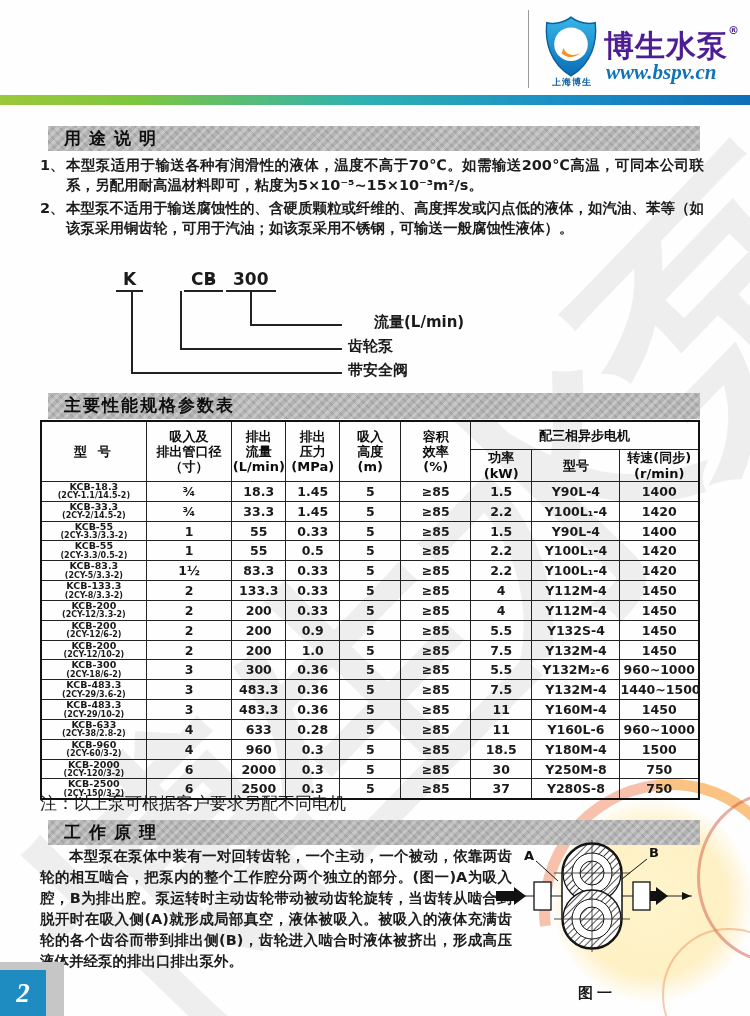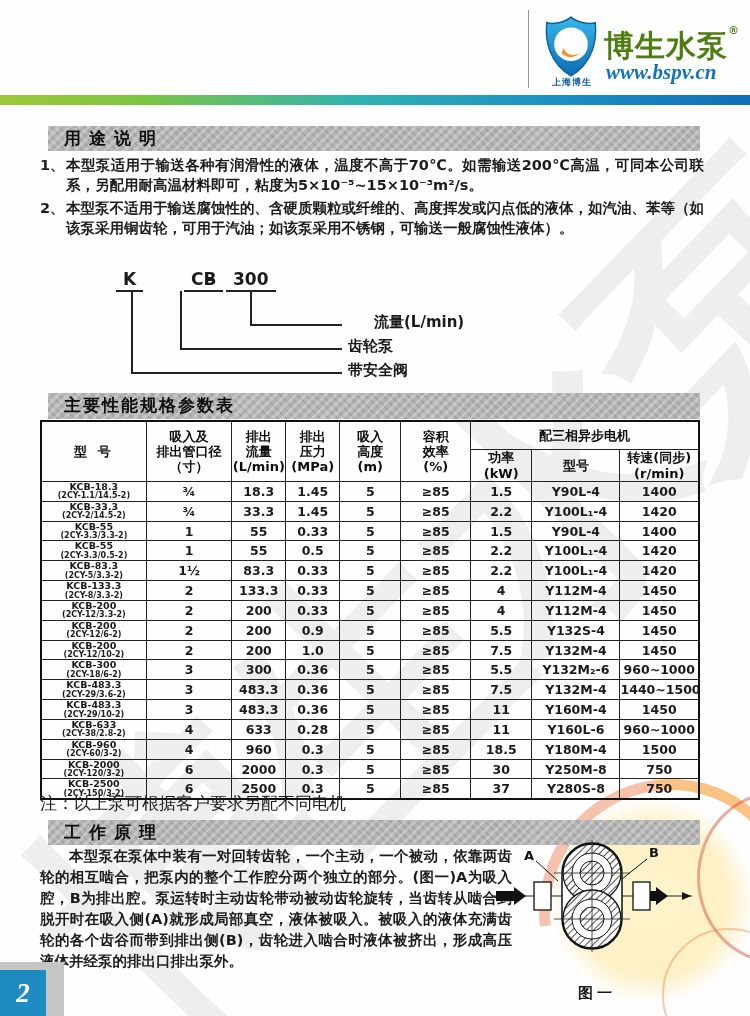--- a/index.html
+++ b/index.html
@@ -18,21 +18,21 @@
              border:3px solid rgba(205,75,55,.45);}
   .red-ring2{position:absolute;left:662px;top:928px;width:130px;height:130px;border-radius:50%;
              border:2px solid rgba(235,125,60,.4);}
   
   .title{position:absolute;left:20px;top:58px;font-family:"Liberation Serif",serif;
          font-weight:bold;font-size:27px;white-space:pre;letter-spacing:1px;}
   .hdr-divider{position:absolute;left:528px;top:10px;width:1px;height:78px;background:#9a9a9a;}
   .logo-shield{position:absolute;left:543px;top:16px;width:56px;height:62px;}
   .logo-sub{position:absolute;left:541px;top:76px;width:62px;text-align:center;
             font-size:9px;font-weight:bold;color:#0d5fa6;letter-spacing:1px;}
-  .brand{position:absolute;left:604px;top:24px;font-size:30px;font-weight:bold;color:#4d7c0f;
+  .brand{position:absolute;left:604px;top:24px;font-size:30px;font-weight:bold;color:#4c1d95;
          letter-spacing:1px;white-space:nowrap;}
   .brand sup{font-size:11px;vertical-align:22px;}
   .brand-url{position:absolute;left:606px;top:60px;font-family:"Liberation Serif",serif;
              font-style:italic;font-weight:bold;font-size:21px;color:#1172b8;}
   .grad-bar{position:absolute;left:0;top:95px;width:750px;height:10px;
             background:linear-gradient(90deg,#9cc839 0%,#7ec63e 18%,#2fb2b0 48%,#1b8fc6 74%,#0f6fb8 100%);}
   
   .secbar{position:absolute;left:48px;width:652px;height:25px;background-color:#b4b4b4;
           background-image:repeating-linear-gradient(135deg,rgba(255,255,255,.25) 0 3px,rgba(0,0,0,0) 3px 7px),
                            repeating-linear-gradient(45deg,rgba(80,80,80,.15) 0 2px,rgba(0,0,0,0) 2px 6px);}

